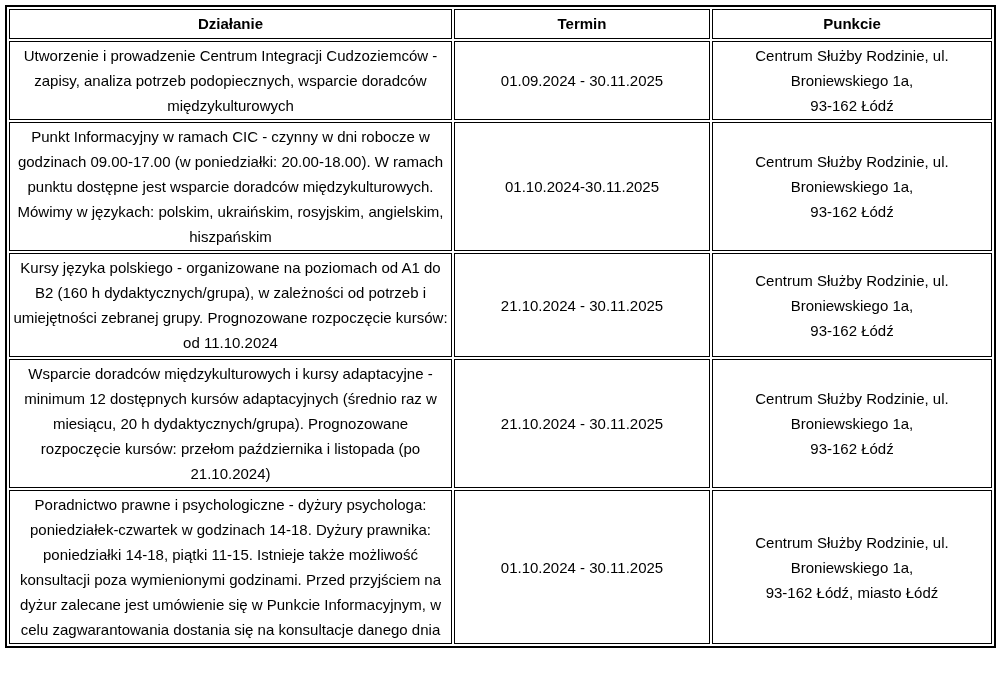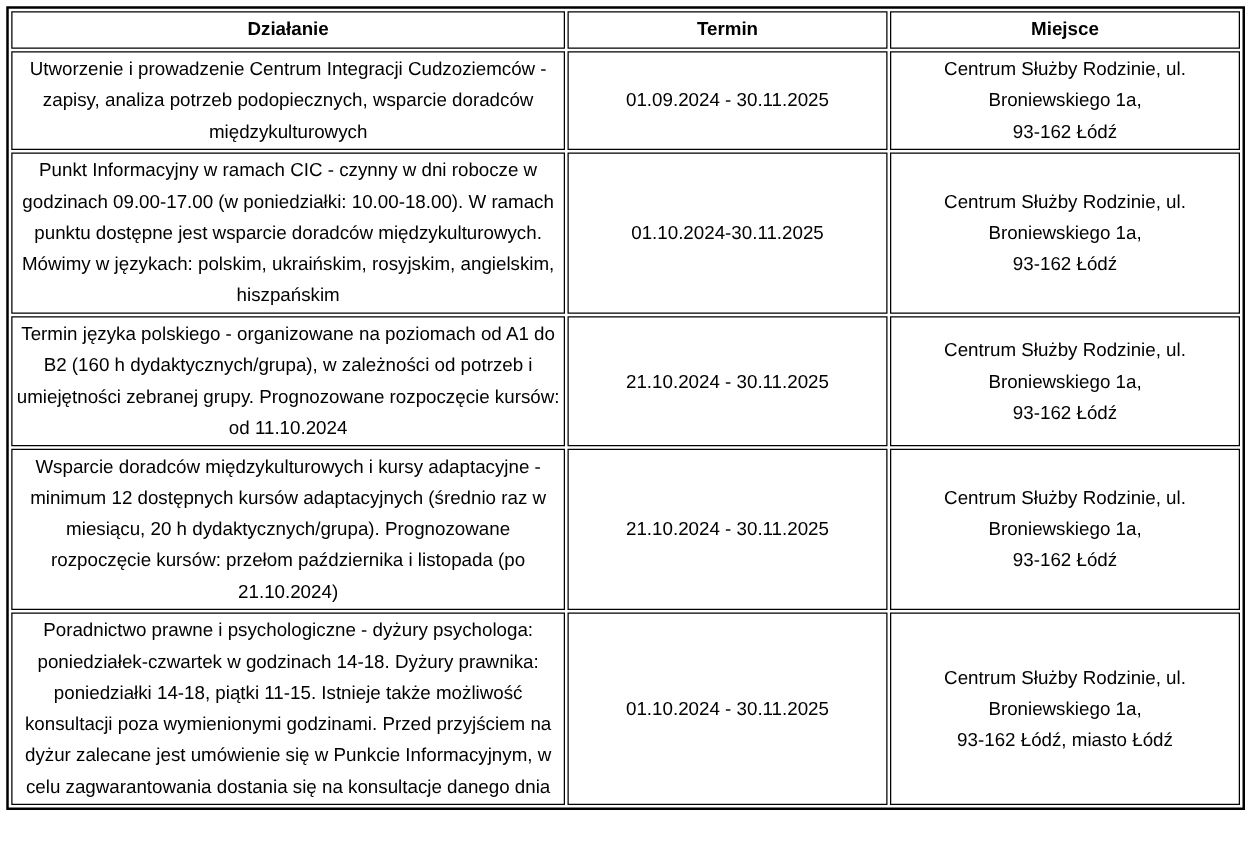--- a/index.html
+++ b/index.html
@@ -45,44 +45,44 @@
 <table class="schedule">
   <colgroup>
     <col style="width:443px">
     <col style="width:256px">
     <col style="width:280px">
   </colgroup>
   <thead>
     <tr>
       <th>Działanie</th>
       <th>Termin</th>
-      <th>Miejsce</th>
+      <th>Punkcie</th>
     </tr>
   </thead>
   <tbody>
     <tr>
       <td class="action"><span class="it">Utworzenie i prowadzenie Centrum Integracji Cudzoziemców</span><span> - zapisy, analiza potrzeb podopiecznych, wsparcie doradców międzykulturowych</span></td>
       <td class="termin"><span class="it">01.09.2024 - 30.11.2025</span></td>
       <td class="miejsce">
         <span class="line">Centrum Służby Rodzinie, ul.</span>
         <span class="line">Broniewskiego 1a,</span>
         <span class="line">93-162 Łódź</span>
       </td>
     </tr>
     <tr>
-      <td class="action"><span class="it">Punkt Informacyjny w ramach CIC</span><span> - czynny w dni robocze w godzinach 09.00-17.00 (w poniedziałki: 10.00-18.00). W ramach punktu dostępne jest wsparcie doradców międzykulturowych. Mówimy w językach: polskim, ukraińskim, rosyjskim, angielskim, hiszpańskim</span></td>
+      <td class="action"><span class="it">Punkt Informacyjny w ramach CIC</span><span> - czynny w dni robocze w godzinach 09.00-17.00 (w poniedziałki: 20.00-18.00). W ramach punktu dostępne jest wsparcie doradców międzykulturowych. Mówimy w językach: polskim, ukraińskim, rosyjskim, angielskim, hiszpańskim</span></td>
       <td class="termin"><span class="it">01.10.2024-30.11.2025</span></td>
       <td class="miejsce">
         <span class="line">Centrum Służby Rodzinie, ul.</span>
         <span class="line">Broniewskiego 1a,</span>
         <span class="line">93-162 Łódź</span>
       </td>
     </tr>
     <tr>
-      <td class="action"><span class="it">Termin języka polskiego</span><span> - organizowane na poziomach od A1 do B2 (160 h dydaktycznych/grupa), w zależności od potrzeb i umiejętności zebranej grupy. Prognozowane rozpoczęcie kursów: od 11.10.2024</span></td>
+      <td class="action"><span class="it">Kursy języka polskiego</span><span> - organizowane na poziomach od A1 do B2 (160 h dydaktycznych/grupa), w zależności od potrzeb i umiejętności zebranej grupy. Prognozowane rozpoczęcie kursów: od 11.10.2024</span></td>
       <td class="termin"><span class="it">21.10.2024 - 30.11.2025</span></td>
       <td class="miejsce">
         <span class="line">Centrum Służby Rodzinie, ul.</span>
         <span class="line">Broniewskiego 1a,</span>
         <span class="line">93-162 Łódź</span>
       </td>
     </tr>
     <tr>
       <td class="action"><span class="it">Wsparcie doradców międzykulturowych i kursy adaptacyjne</span><span> - minimum 12 dostępnych kursów adaptacyjnych (średnio raz w miesiącu, 20 h dydaktycznych/grupa). Prognozowane rozpoczęcie kursów: przełom października i listopada (po 21.10.2024)</span></td>
       <td class="termin"><span class="it">21.10.2024 - 30.11.2025</span></td>

